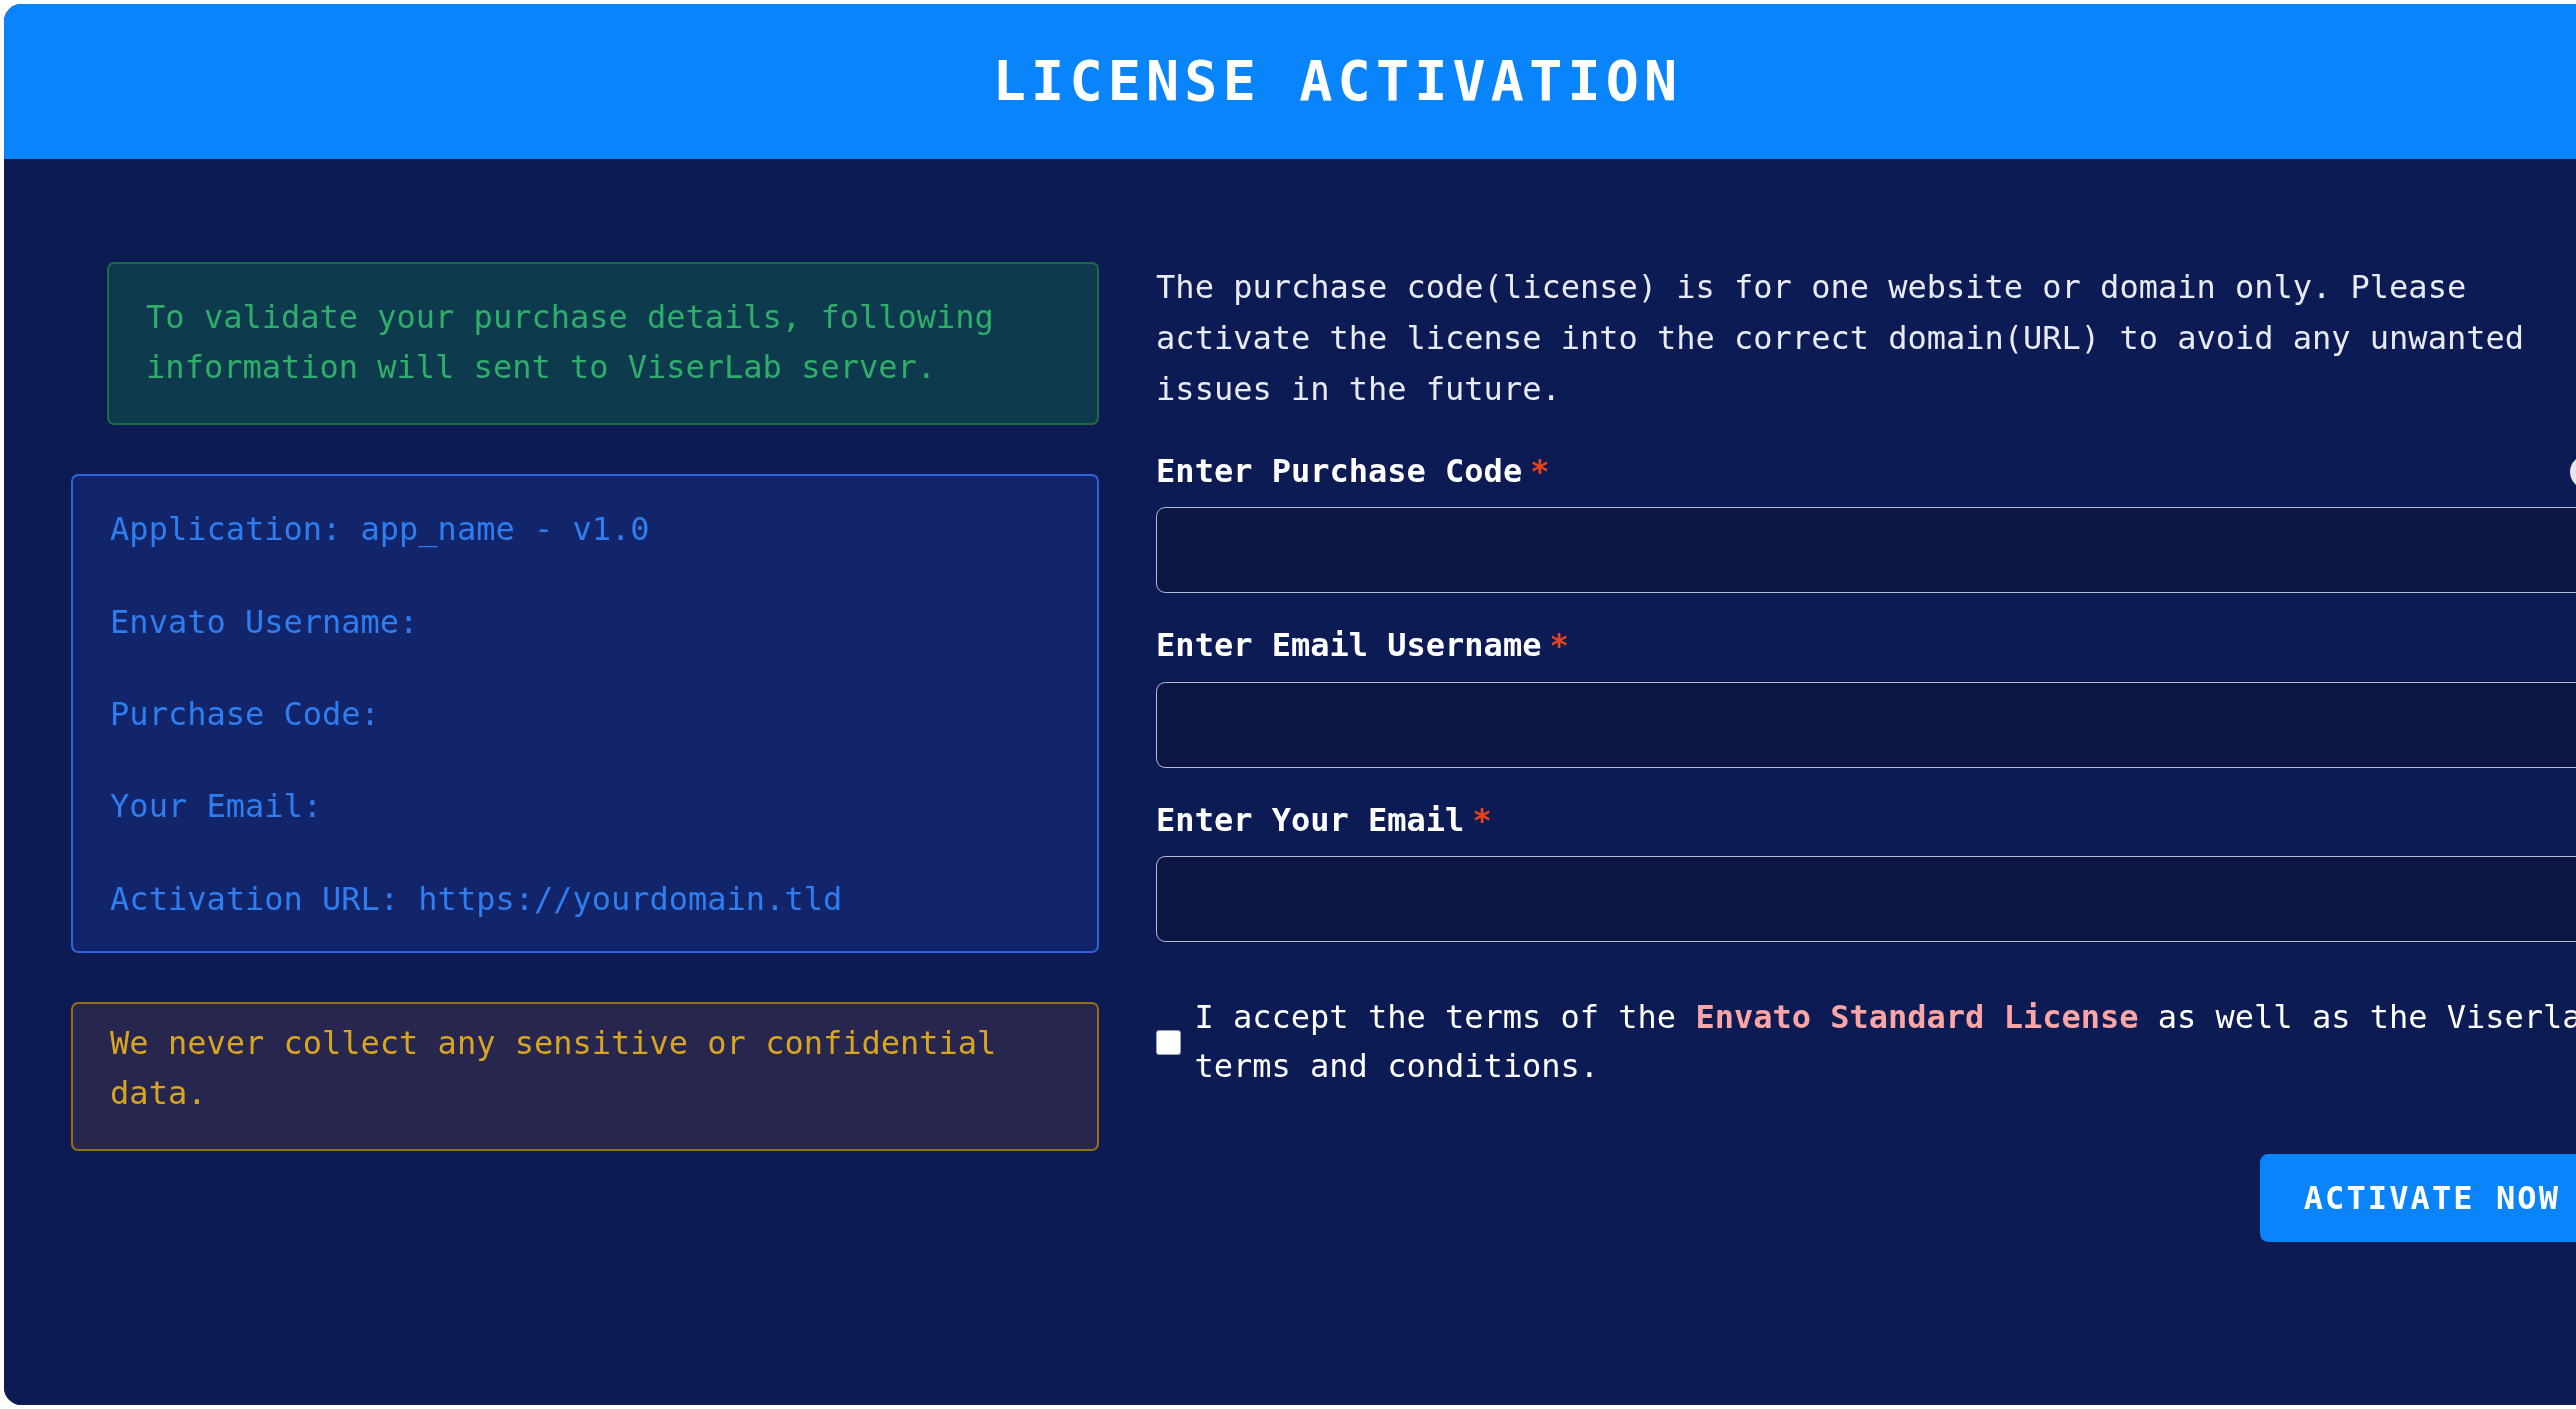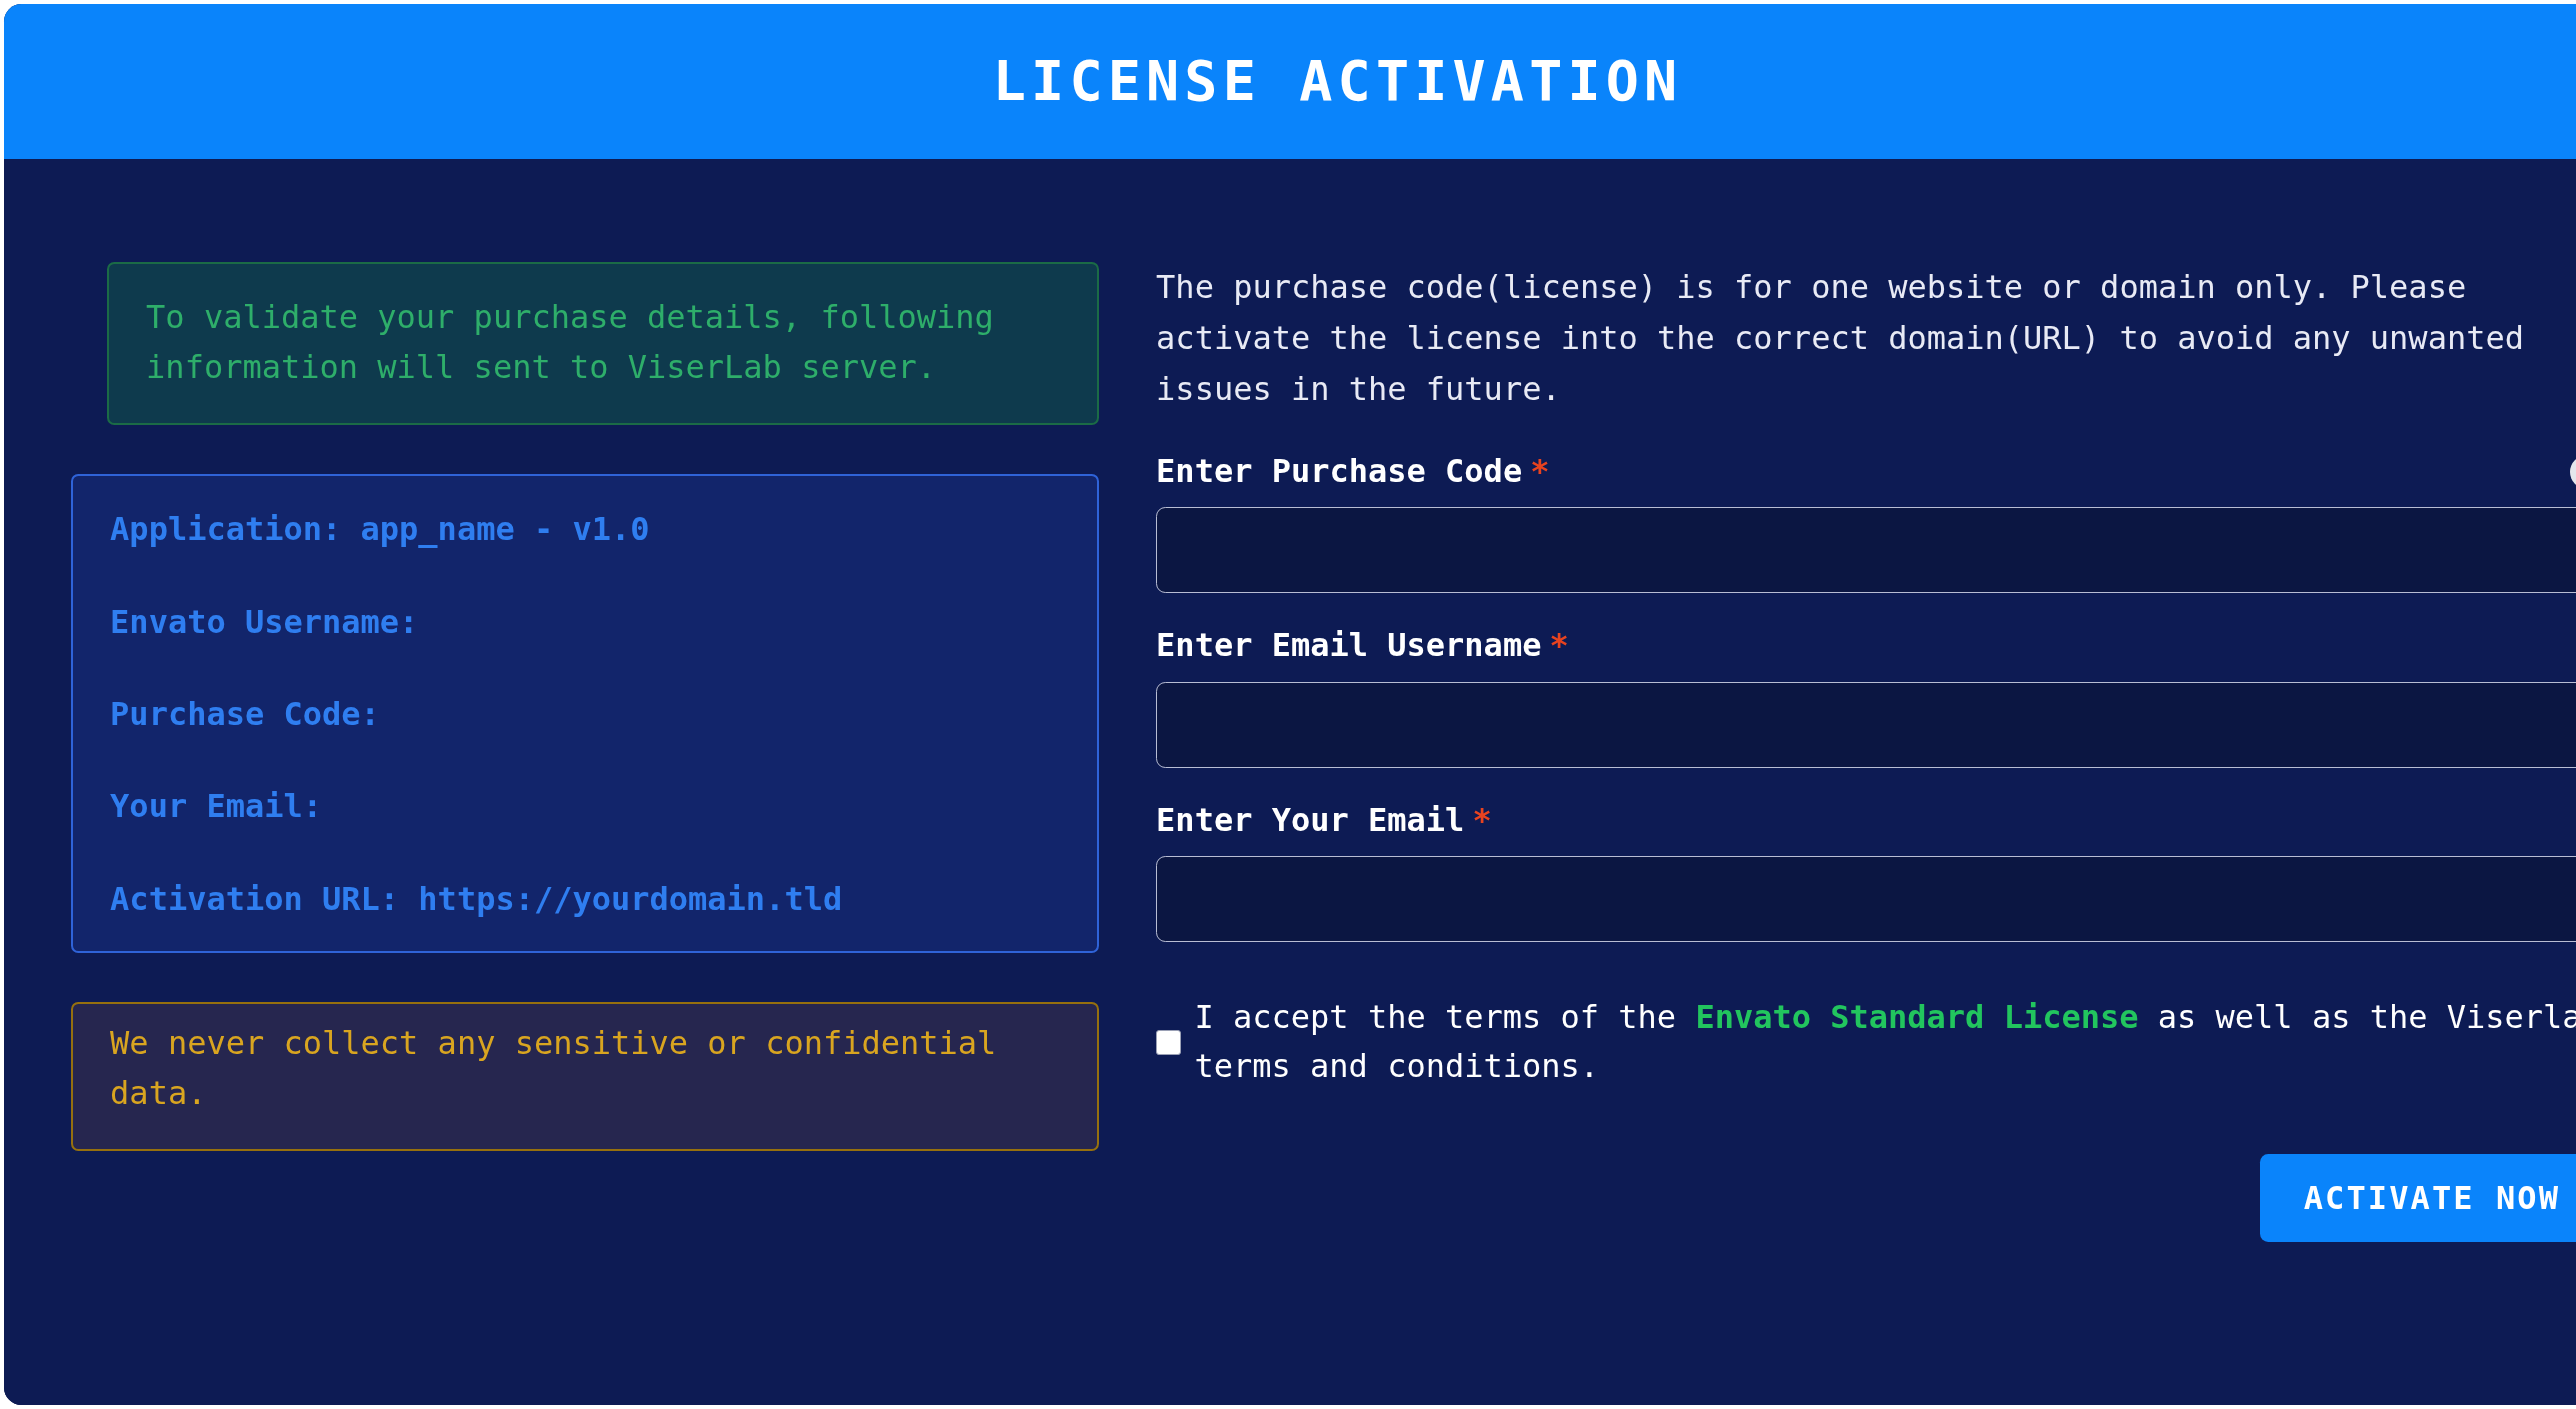--- a/index.html
+++ b/index.html
@@ -92,21 +92,20 @@
     color: #2eae6a;
     font-size: 32px;
     line-height: 1.55;
   }
 
   .box-info {
     background: #12256b;
     border-color: #2f63d8;
     padding: 34px 37px 33px 37px;
     margin-bottom: 49px;
-    font-weight: bold;
   }
   .info-line {
     color: #2f7ef0;
     font-size: 32px;
     line-height: 1.2;
     margin-bottom: 54px;
     white-space: nowrap;
   }
   .info-line:last-child { margin-bottom: 0; }
 
@@ -200,21 +199,21 @@
     appearance: none;
     -webkit-appearance: none;
     cursor: pointer;
   }
   .terms-text {
     color: #ffffff;
     font-size: 32px;
     line-height: 1.55;
   }
   .terms-link {
-    color: #22c55e;
+    color: #fca5a5;
     text-decoration: none;
     font-weight: bold;
   }
 
   
   .submit-row {
     display: flex;
     justify-content: flex-end;
     margin-top: 62px;
   }

